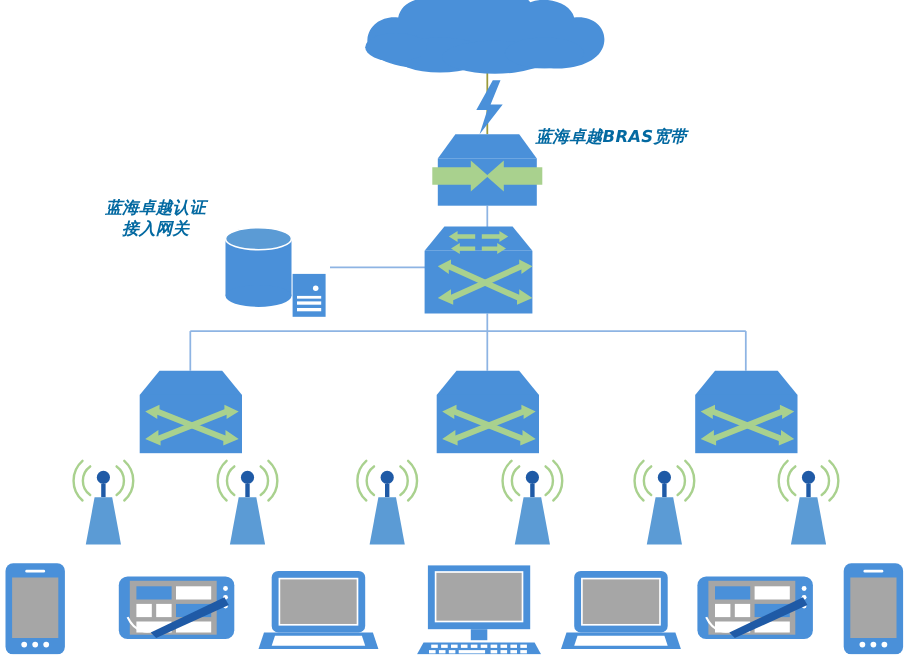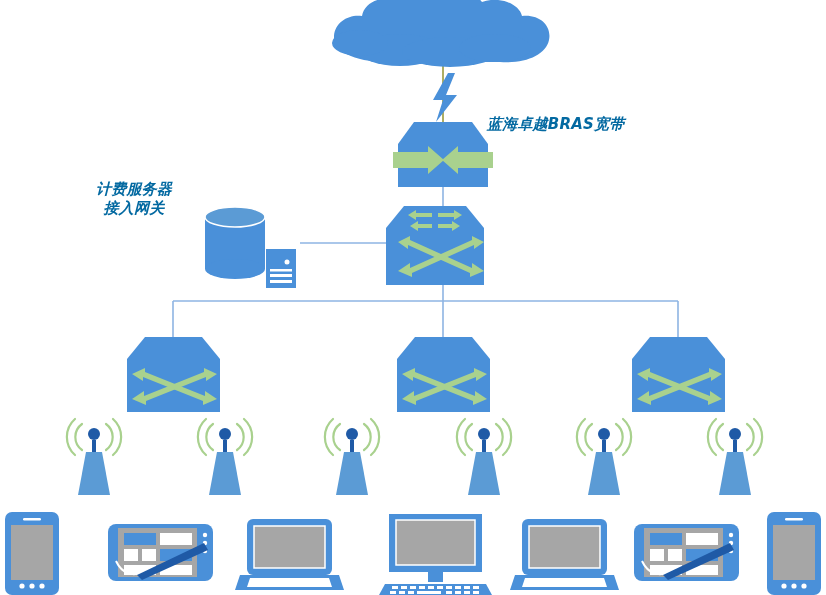--- a/index.html
+++ b/index.html
@@ -335,17 +335,17 @@
       <circle cx="804" cy="586" r="2.6" fill="#ffffff"></circle>
     </g>
 
   </svg>
 
   <div class="net-label" id="label-bras">
     <span class="lbl-line">蓝海卓越BRAS宽带</span>
   </div>
 
   <div class="net-label" id="label-aaa">
-    <span class="lbl-line">计费服务器</span>
+    <span class="lbl-line">蓝海卓越认证</span>
     <span class="lbl-line">接入网关</span>
   </div>
 
 </div>
 
 </body></html>

